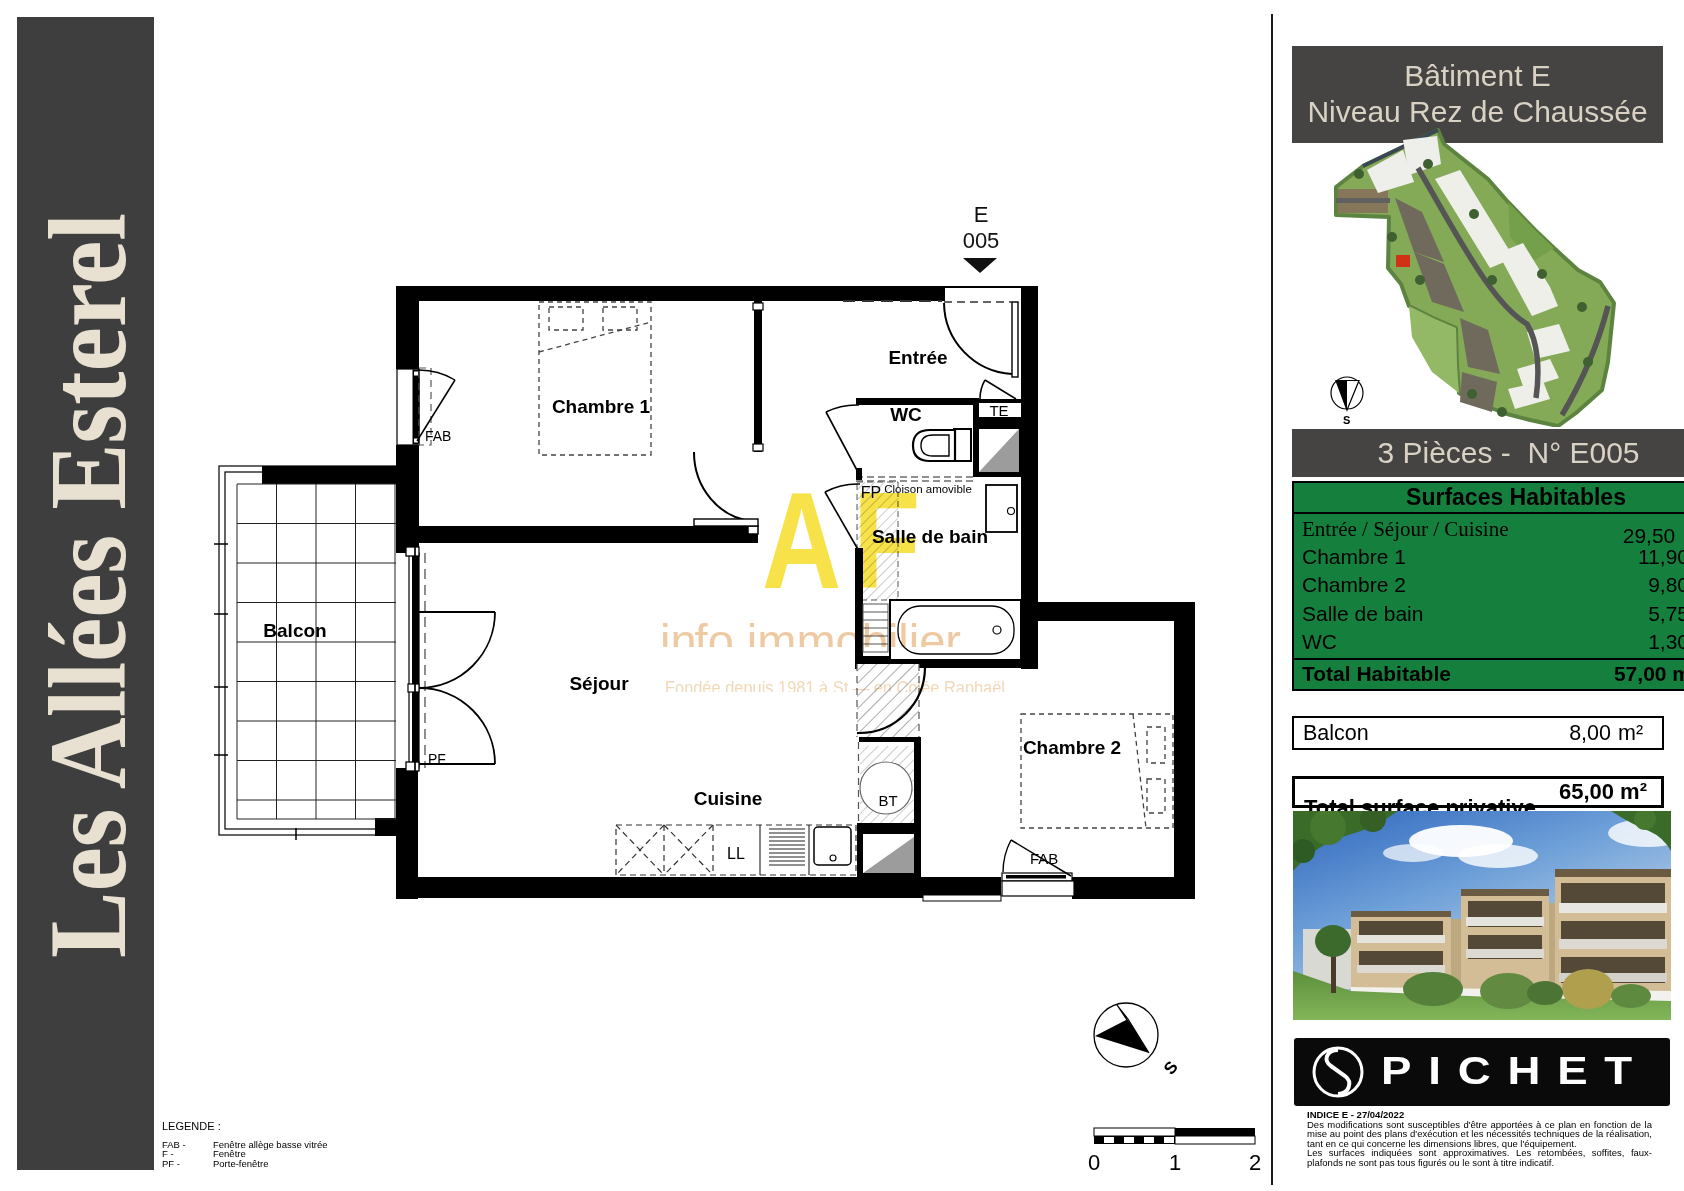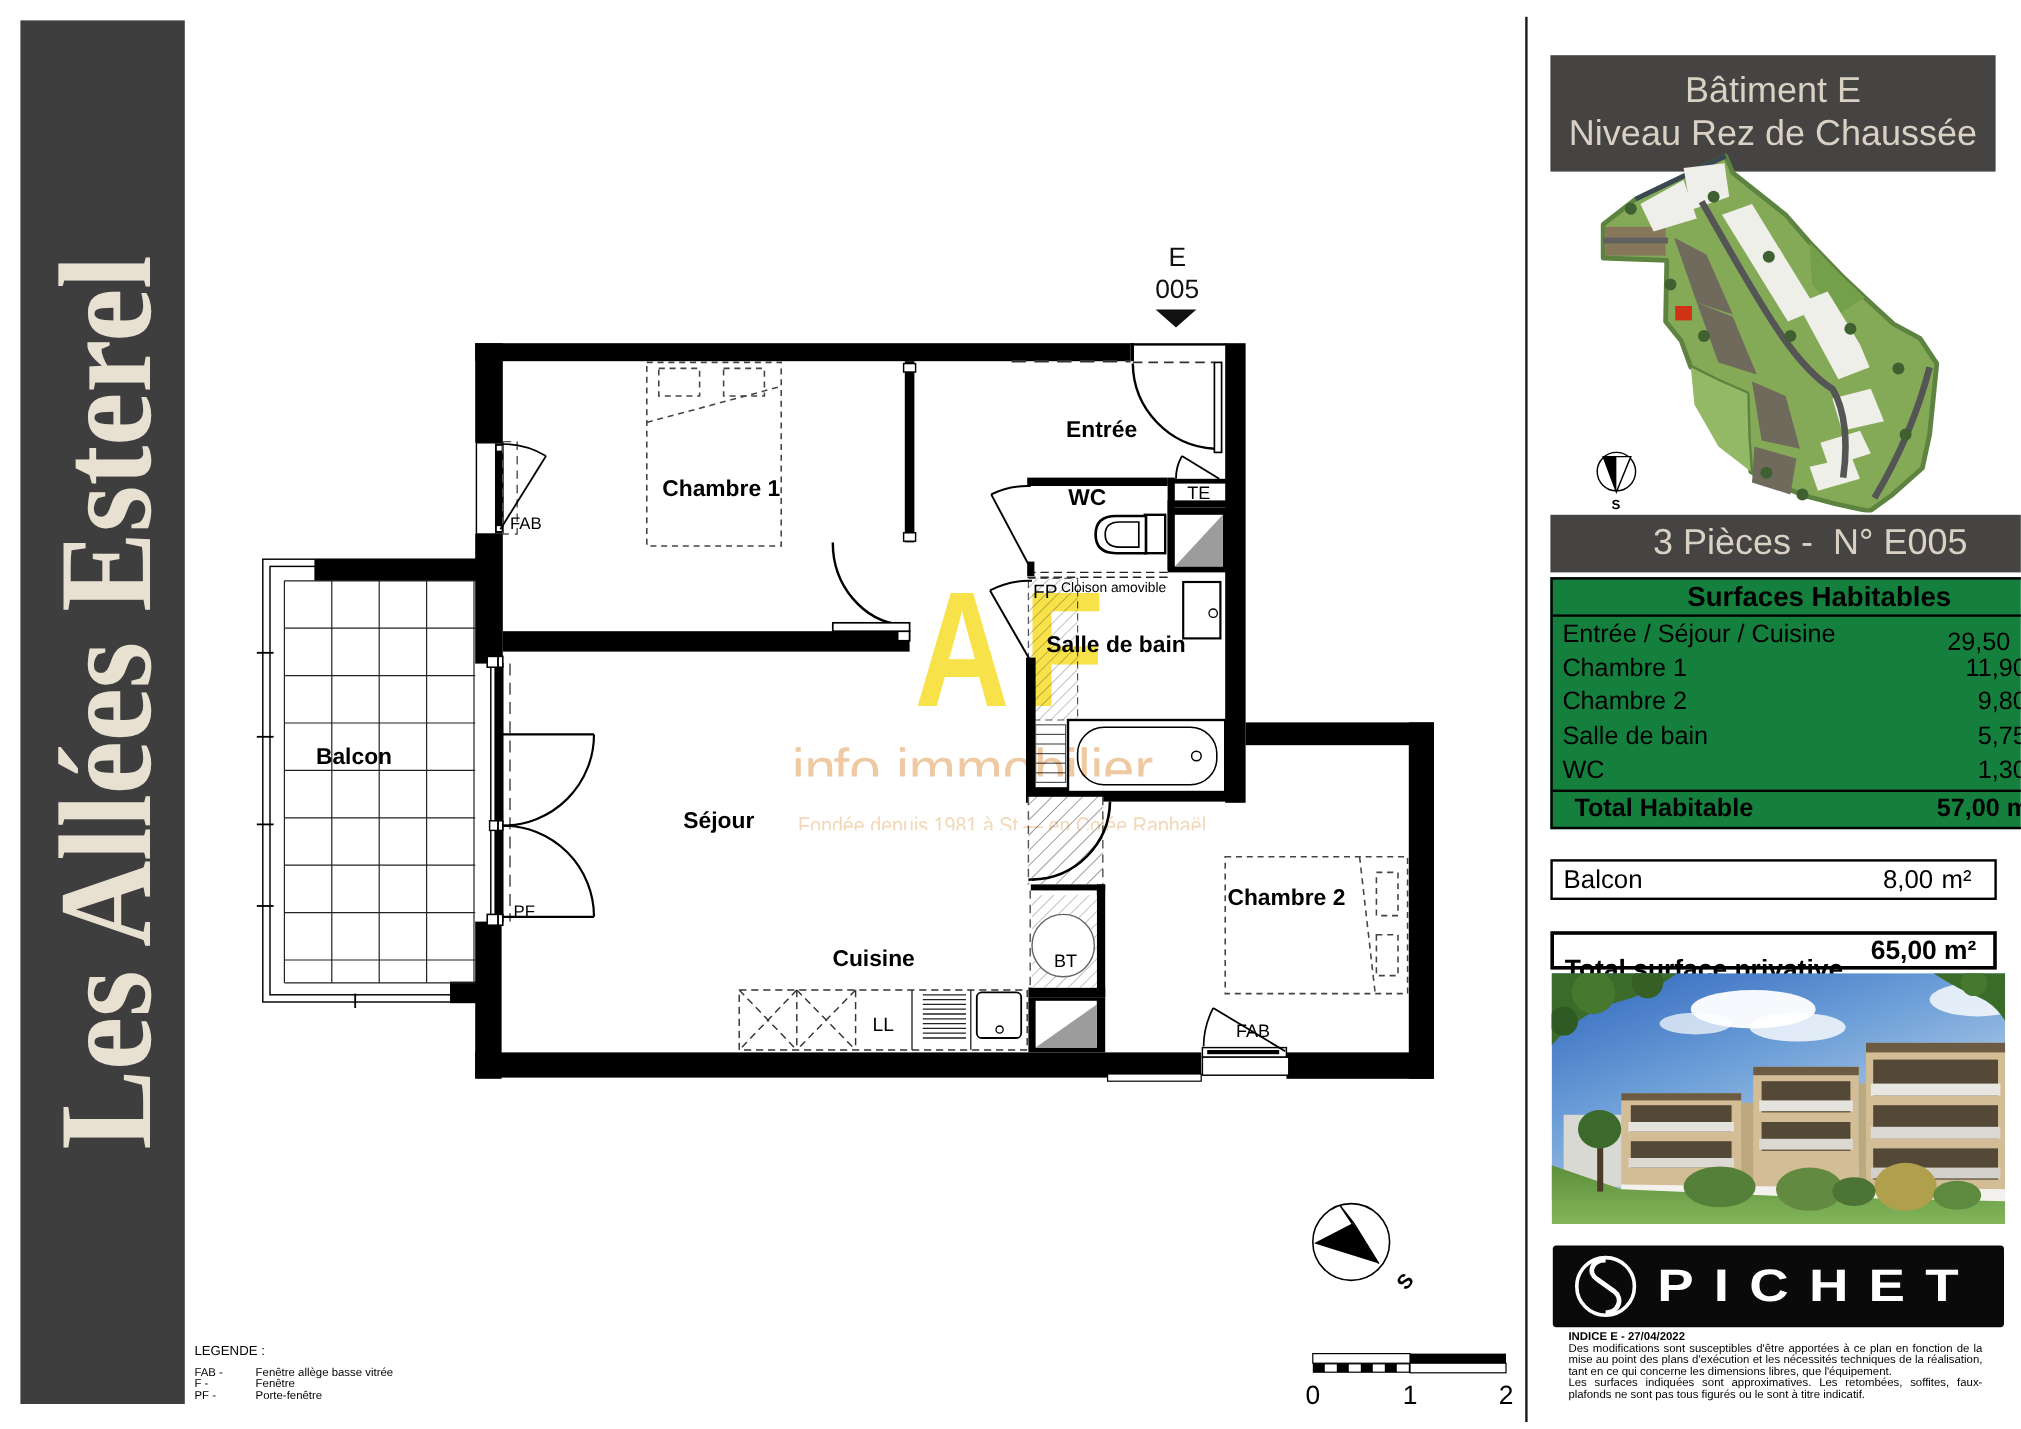--- a/index.html
+++ b/index.html
@@ -423,21 +423,21 @@
 <text x="51" y="302" font-size="11" font-weight="bold" fill="#000">S</text>
 </g>
 </svg>
 
 <div class="abs" style="left:1292px;top:429px;width:371px;height:48px;background:#454442;color:#d9d2c4;text-align:center;font-size:30px;line-height:48px;padding-left:31px;">3 Pièces -&nbsp;&nbsp;N° E005</div>
 
 <div class="abs" style="left:1292px;top:481px;width:448px;box-sizing:border-box;border:2px solid #000;background:#15803d;font-size:21px;color:#000;white-space:nowrap;">
 <div style="border-bottom:2px solid #000;font-weight:bold;text-align:center;font-size:23px;padding:1px 0 1px;">Surfaces Habitables</div>
 <div style="padding:1px 0 2px;">
 <div style="display:flex;height:28.2px;align-items:center;">
-        <span style="padding-left:8px;flex:1;">Entrée / Séjour / Cuisine</span>
+        <span style="padding-left:8px;flex:1;font-family:Liberation Serif, serif;">Entrée / Séjour / Cuisine</span>
         <span style="width:80px;text-align:center;margin-top:14px;">29,50</span>
         <span style="width:42px;padding-left:7px;">m²</span>
       </div>
 <div style="display:flex;height:28.2px;align-items:center;">
         <span style="padding-left:8px;flex:1;">Chambre 1</span>
         <span style="width:80px;text-align:right;">11,90</span>
         <span style="width:42px;padding-left:7px;">m²</span>
       </div>
 <div style="display:flex;height:28.2px;align-items:center;">
         <span style="padding-left:8px;flex:1;">Chambre 2</span>
@@ -449,21 +449,21 @@
         <span style="width:80px;text-align:right;">5,75</span>
         <span style="width:42px;padding-left:7px;">m²</span>
       </div>
 <div style="display:flex;height:28.2px;align-items:center;">
         <span style="padding-left:8px;flex:1;">WC</span>
         <span style="width:80px;text-align:right;">1,30</span>
         <span style="width:42px;padding-left:7px;">m²</span>
       </div>
 </div>
 <div style="border-top:2px solid #000;font-weight:bold;display:flex;height:29px;align-items:center;">
-      <span style="padding-left:8px;flex:1;margin-left:10px;">Total Habitable</span>
+      <span style="padding-left:8px;flex:1;">Total Habitable</span>
       <span style="width:136px;text-align:right;padding-right:40px;">57,00 m²</span>
     </div>
 </div>
 
 <div class="abs" style="left:1292px;top:716px;width:372px;height:34px;box-sizing:border-box;border:2px solid #000;background:#fff;font-size:21.5px;display:flex;align-items:center;">
 <span style="padding-left:9px;flex:1;">Balcon</span>
     <span style="width:86px;text-align:right;">8,00</span>
     <span style="width:44px;padding-left:7px;">m²</span>
 </div>
 

